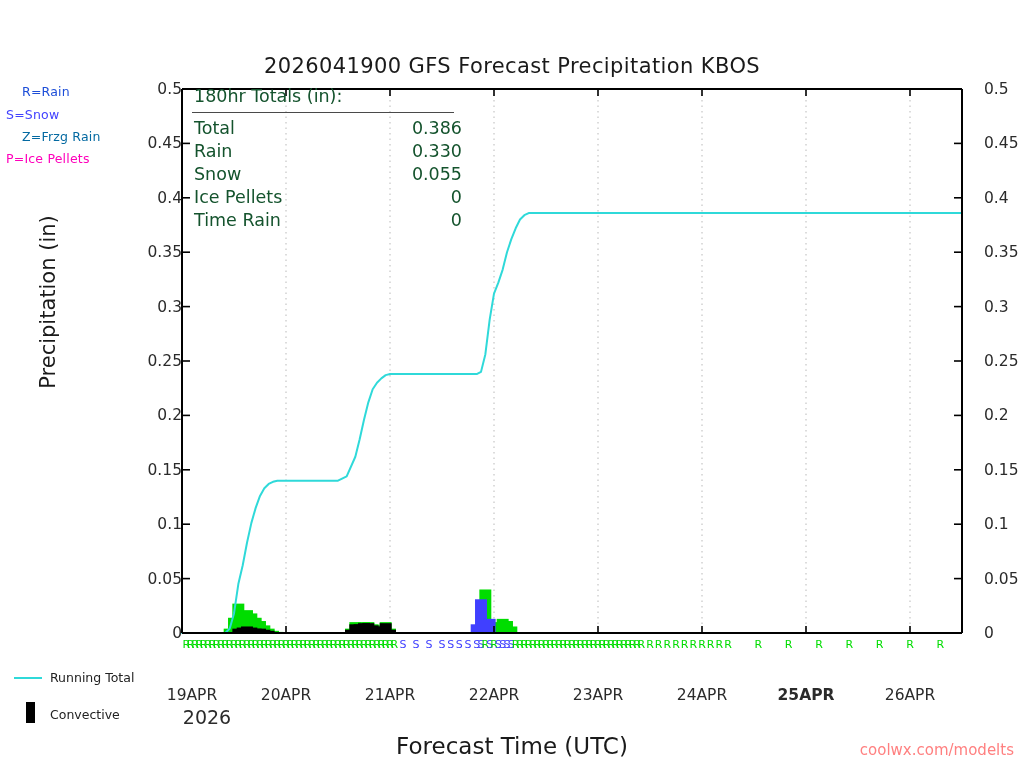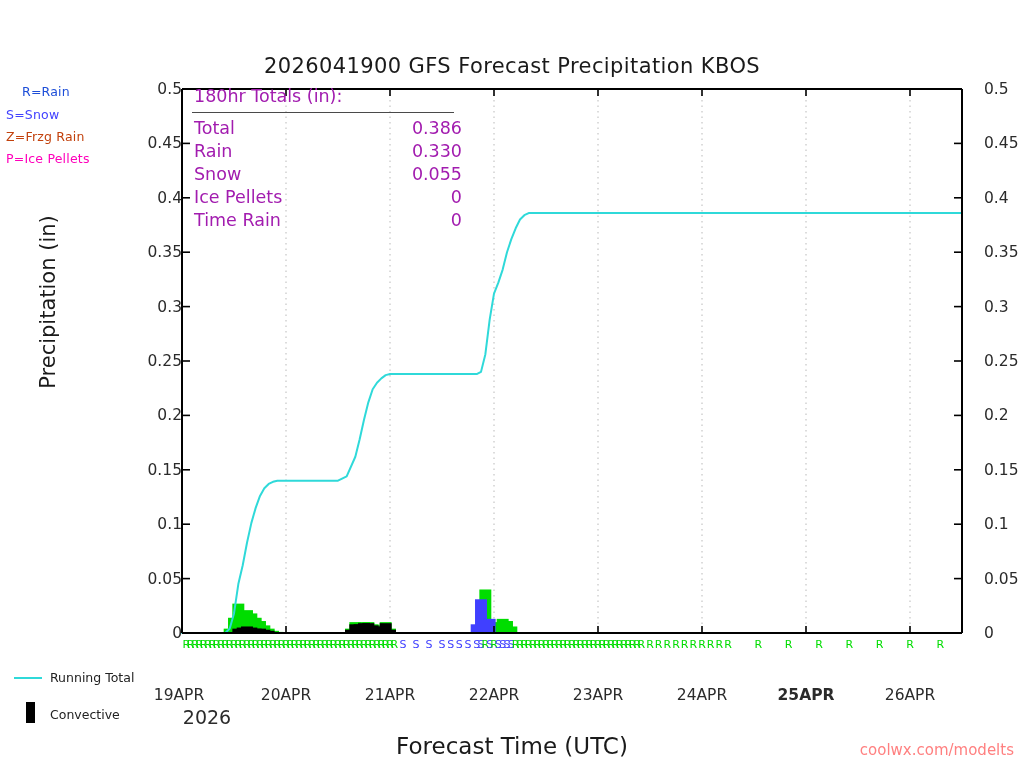--- a/index.html
+++ b/index.html
@@ -10,21 +10,21 @@
   }
   #stage{position:absolute;left:0;top:0;width:1024px;height:768px;border-radius:23px;}
   .abs{position:absolute;}
   .ttl{
     left:0;top:54px;width:1024px;text-align:center;
     font-size:21px;color:#1a1a1a;letter-spacing:.4px;
   }
   .ptype{font-size:12.5px;letter-spacing:.2px;white-space:nowrap;}
   #pt-r{left:22px;top:84px;color:#1d4ed8;}
   #pt-s{left:6px;top:107px;color:#4040ff;}
-  #pt-z{left:6px;top:129px;color:#c2410c;}
+  #pt-z{left:22px;top:129px;color:#0369a1;}
   #pt-p{left:6px;top:151px;color:#ff00bb;}
 
   .ylab{
     left:-62px;top:290px;width:220px;text-align:center;
     transform:rotate(-90deg);transform-origin:center center;
     font-size:21px;color:#1a1a1a;
   }
   .xlab{
     left:0;top:733px;width:1024px;text-align:center;
     font-size:23px;color:#1a1a1a;
@@ -42,21 +42,21 @@
   .ytick.r{width:42px;text-align:left;left:984px;}
 
   .xtick{
     position:absolute;font-size:15.5px;color:#2b2b2b;
     width:90px;text-align:center;top:686px;
   }
   .xyear{position:absolute;font-size:19px;color:#2b2b2b;top:706px;left:162px;width:90px;text-align:center;}
 
   .legbox{position:absolute;left:186px;top:86px;width:300px;height:152px;}
   .legline{
-    font-size:17.5px;color:#a21caf;position:absolute;left:8px;white-space:pre;
+    font-size:17.5px;color:#14532d;position:absolute;left:8px;white-space:pre;
   }
   .legline .v{position:absolute;left:160px;width:108px;text-align:right;display:inline-block;}
   .legrule{position:absolute;left:6px;width:262px;height:1px;background:#4a4a4a;top:26px;}
 
   .keyitem{position:absolute;font-size:12.5px;color:#222;white-space:nowrap;}
   #key-run{left:50px;top:670px;}
   #key-con{left:50px;top:707px;}
   #key-run-swatch{position:absolute;left:14px;top:677px;width:28px;height:2px;background:#2fd9d9;}
   #key-con-swatch{position:absolute;left:26px;top:702px;width:9px;height:21px;background:#000;}
 </style>
@@ -328,21 +328,21 @@
       <div class="ytick l" style="top: 243.2px;">0.35</div>
       <div class="ytick r" style="top: 243.2px;">0.35</div>
       <div class="ytick l" style="top: 188.8px;">0.4</div>
       <div class="ytick r" style="top: 188.8px;">0.4</div>
       <div class="ytick l" style="top: 134.4px;">0.45</div>
       <div class="ytick r" style="top: 134.4px;">0.45</div>
       <div class="ytick l" style="top: 80px;">0.5</div>
       <div class="ytick r" style="top: 80px;">0.5</div>
     </div>
   <div id="xticks">
-      <div class="xtick" style="left: 134px;">19APR</div>
+      <div class="xtick" style="left: 147px;">19APR</div>
       <div class="xtick" style="left: 241px;">20APR</div>
       <div class="xtick" style="left: 345px;">21APR</div>
       <div class="xtick" style="left: 449px;">22APR</div>
       <div class="xtick" style="left: 553px;">23APR</div>
       <div class="xtick" style="left: 657px;">24APR</div>
       <div class="xtick" style="left: 761px; font-weight: bold;">25APR</div>
       <div class="xtick" style="left: 865px;">26APR</div>
     </div>
   <div class="xyear">2026</div>
 

